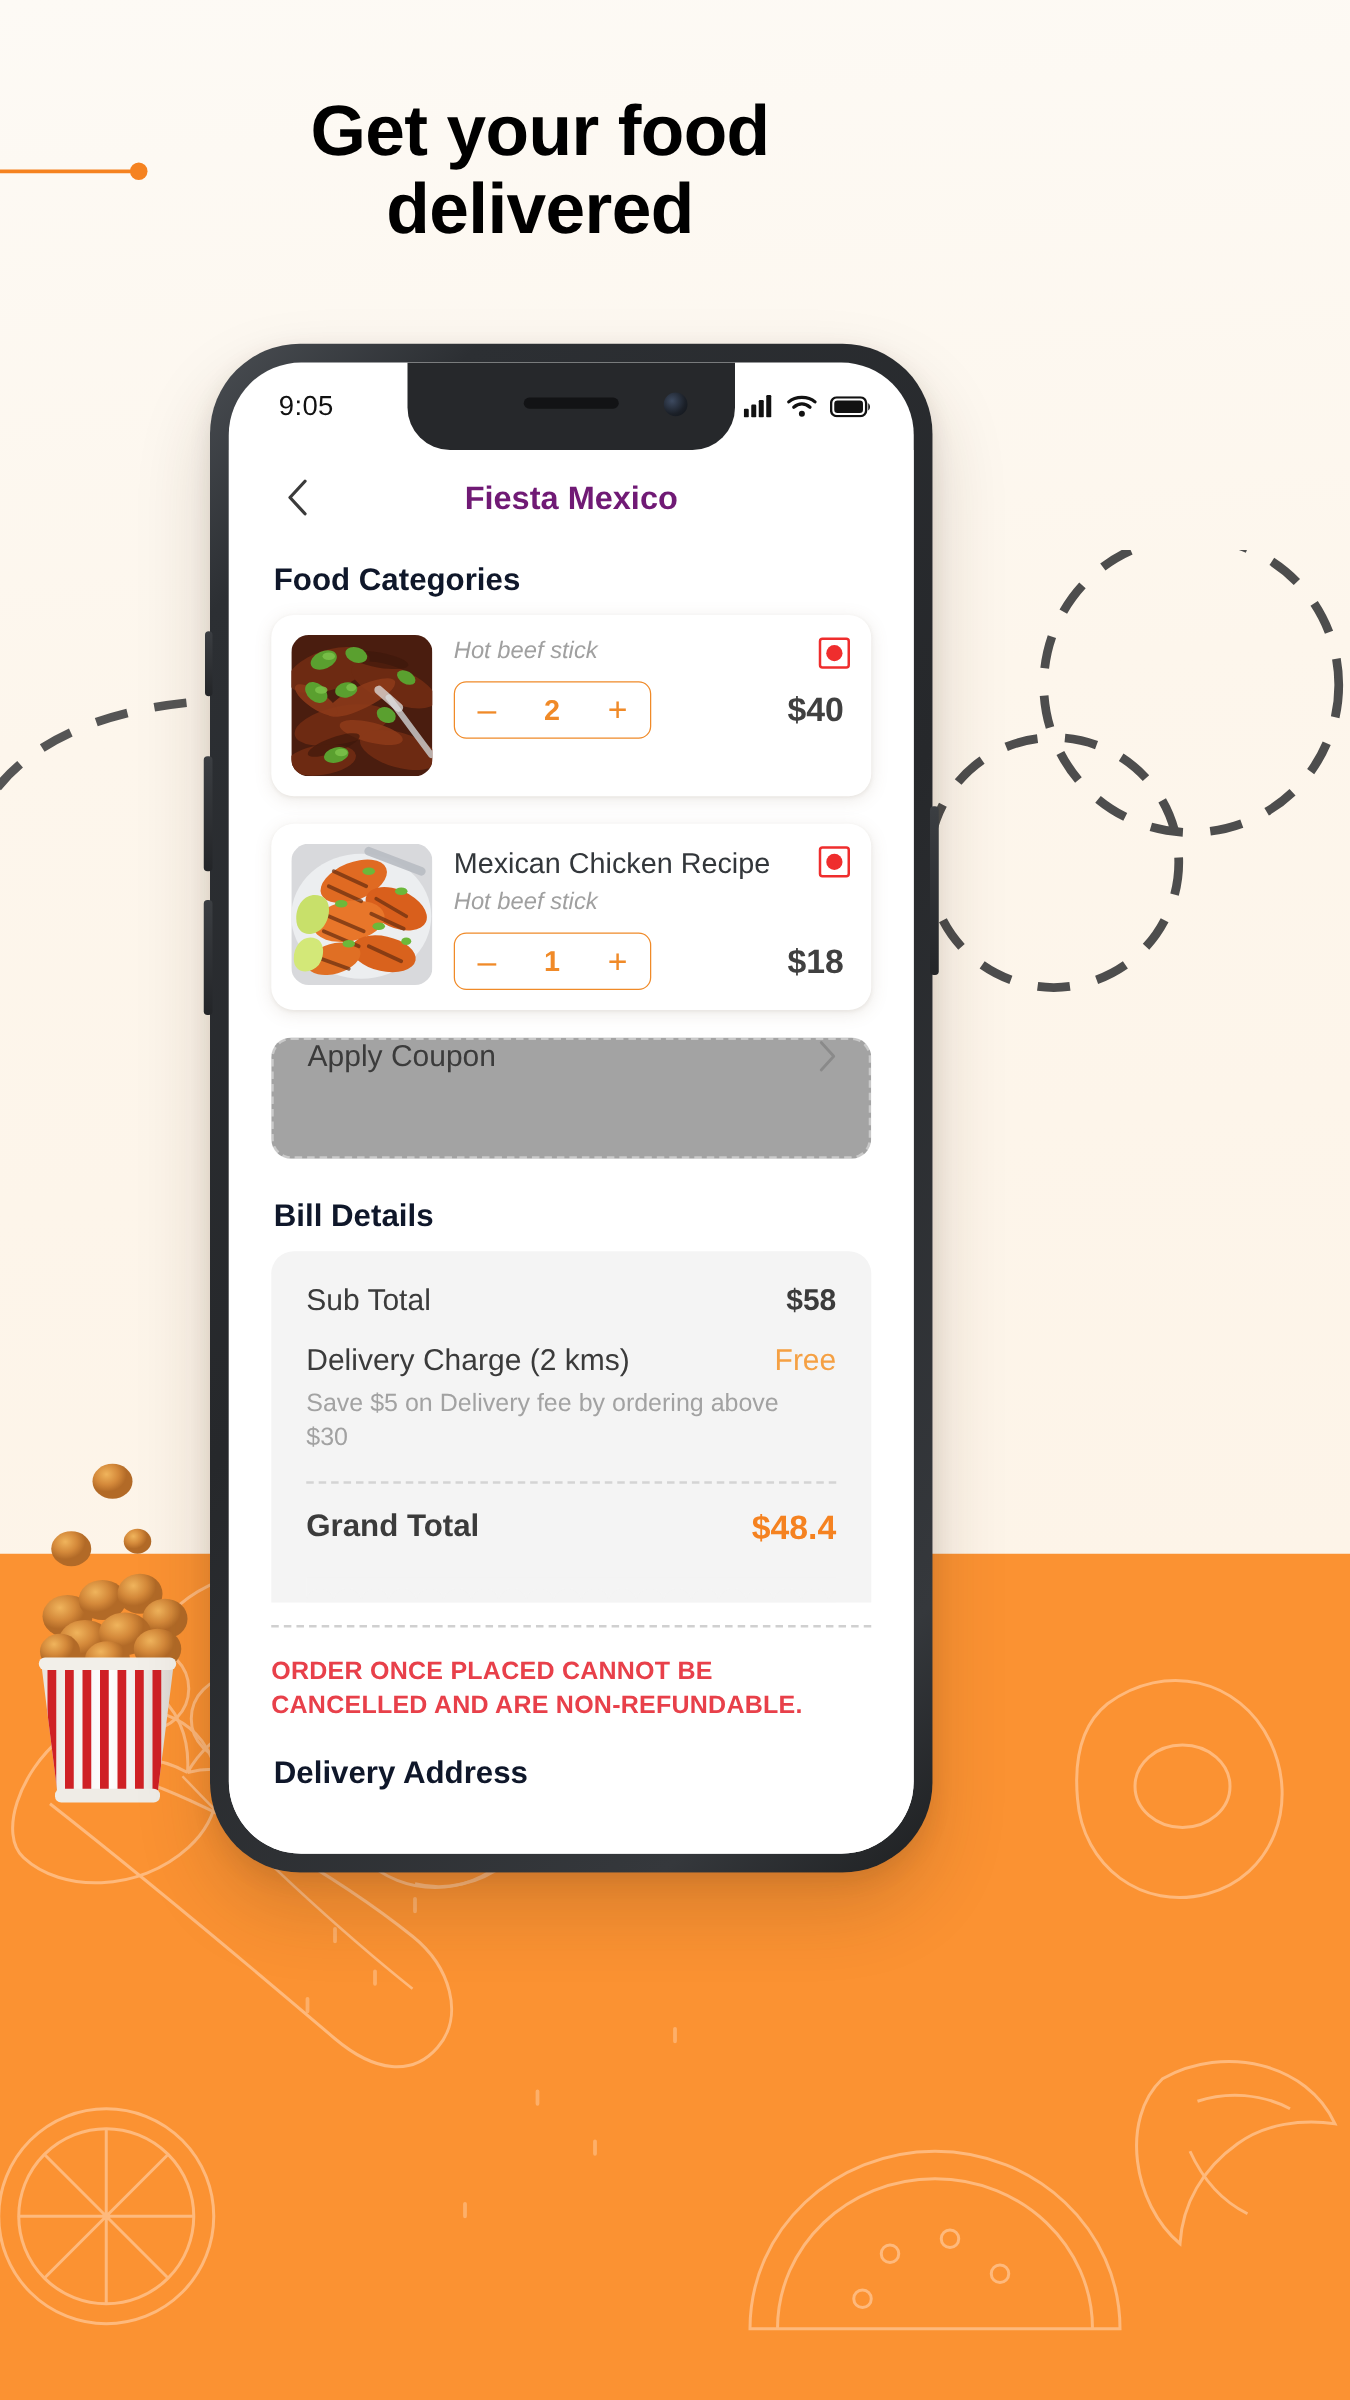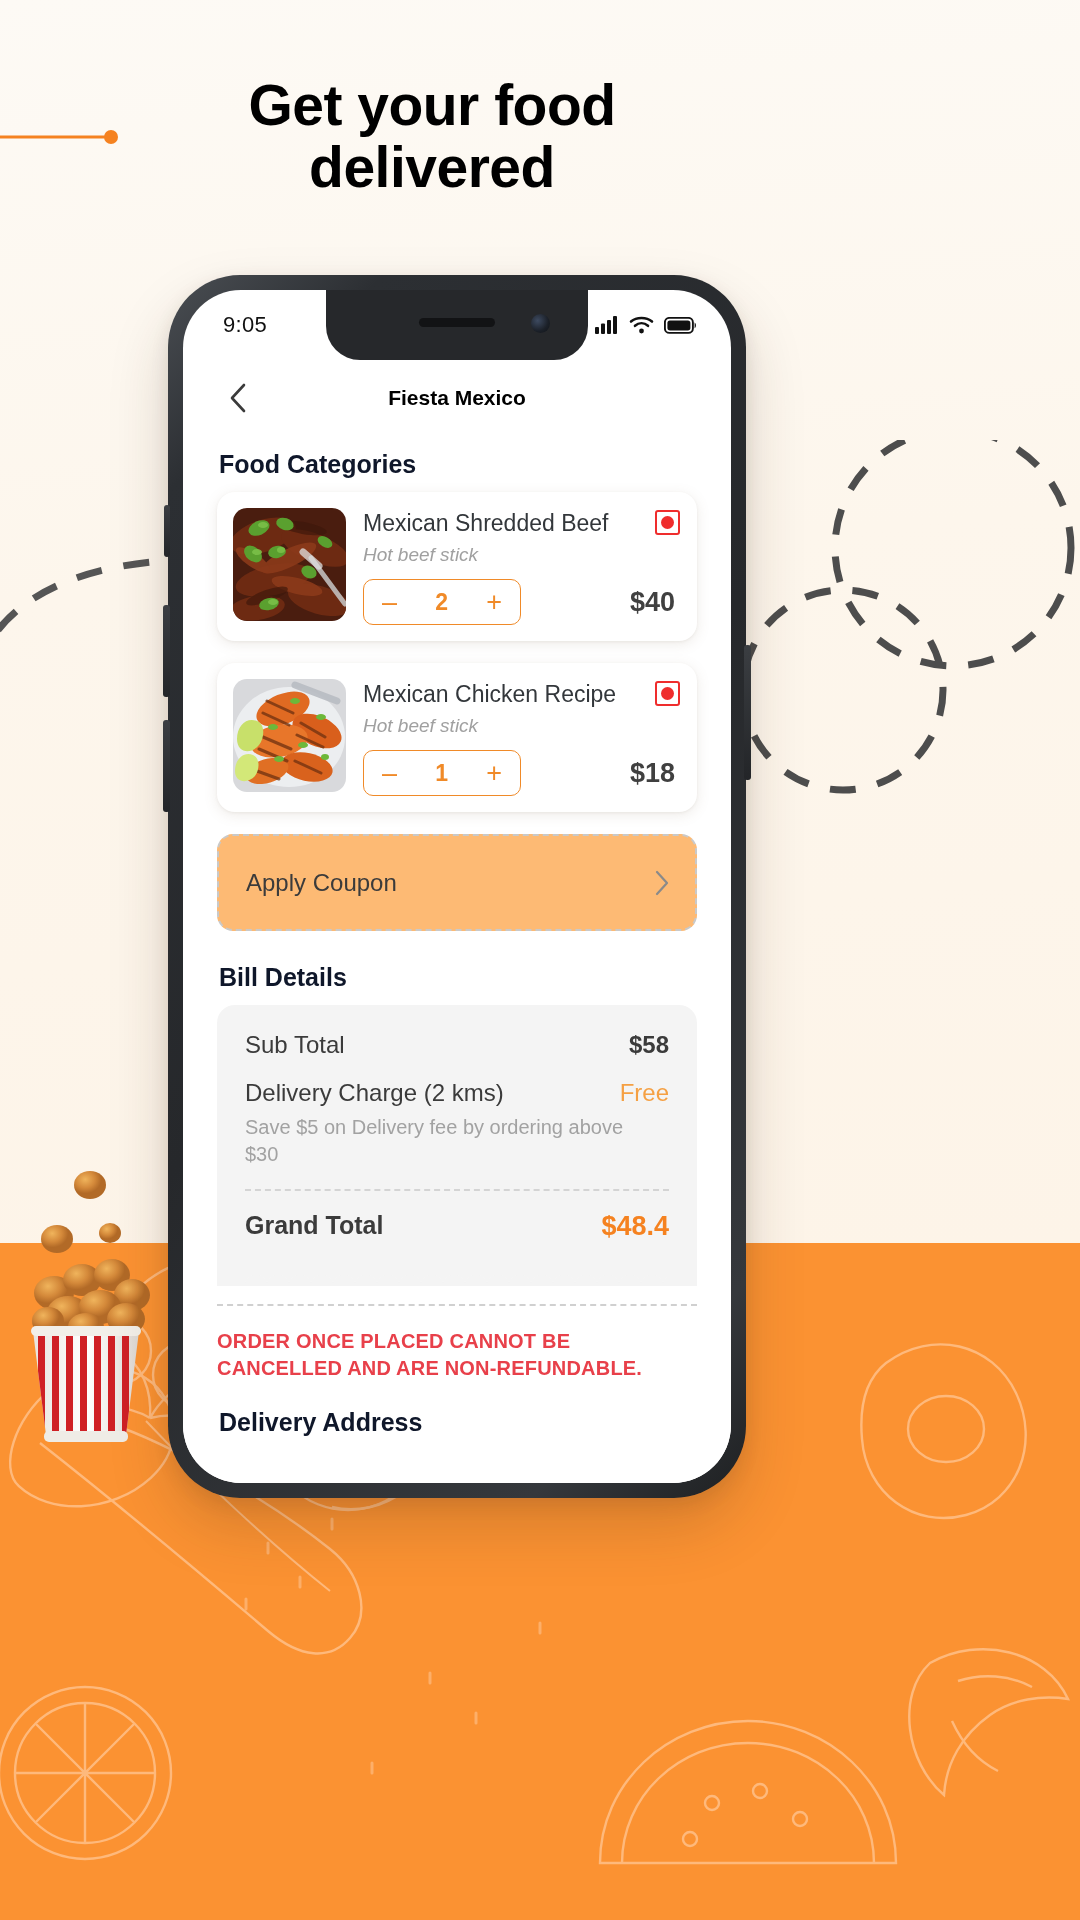--- a/index.html
+++ b/index.html
@@ -110,21 +110,21 @@
   }
   .appbar {
     height: 76px; display: flex; align-items: center; position: relative;
   }
   .back-btn {
     width: 40px; height: 40px; display: flex; align-items: center; justify-content: center;
     cursor: pointer;
   }
   .appbar-title {
     position: absolute; left: 0; right: 0; text-align: center;
-    font-size: 21px; font-weight: bold; color: #000000;
+    font-size: 26px; font-weight: bold; color: #701a75;
     pointer-events: none;
   }
 
   .section-title {
     font-size: 25px; font-weight: bold; color: #0f172a;
     margin: 14px 0 13px 2px;
   }
 
   
   .item-card {
@@ -162,23 +162,23 @@
   }
   .stepper .op { font-size: 27px; color: #f08a28; font-weight: 500; line-height: 1; cursor: pointer; }
   .stepper .qty { font-size: 23px; color: #f08a28; font-weight: bold; }
   .item-price { font-size: 27px; font-weight: bold; color: #404040; padding-right: 6px; }
 
   
   .coupon {
     margin-top: 12px;
     border: 2px dashed #c9c9c9;
     border-radius: 16px;
-    background: #fdba74;
+    background: #a3a3a3;
     height: 97px;
-    display: flex; align-items: center; justify-content: space-between;
+    display: flex; align-items: flex-start; justify-content: space-between;
     padding: 0 26px 0 27px;
   }
   .coupon-label { font-size: 24px; color: #3b3b3b; }
 
   
   .bill-card {
     background: #f4f4f4;
     border-radius: 18px 18px 0 0;
     padding: 26px 28px 0 28px;
     position: relative;
@@ -412,21 +412,20 @@
               <ellipse cx="30" cy="17" rx="5" ry="3"></ellipse>
                 <ellipse cx="24" cy="44" rx="5" ry="3"></ellipse>
               <ellipse cx="48" cy="42" rx="4" ry="3"></ellipse>
                 <ellipse cx="40" cy="94" rx="5" ry="3"></ellipse>
             </g>
             <path d="M78 50 L112 96" stroke="#c8c8c8" stroke-width="5" stroke-linecap="round" opacity="0.85"></path>
             <path d="M70 44 L86 58" stroke="#e0e0e0" stroke-width="7" stroke-linecap="round" opacity="0.75"></path>
           </svg>
         </div>
         <div class="item-body">
-          <div class="item-name">Mexican Shredded Beef</div>
           <div class="item-desc">Hot beef stick</div>
           <div class="item-bottom">
             <div class="stepper">
               <span class="op">–</span>
               <span class="qty">2</span>
               <span class="op">+</span>
             </div>
             <div class="item-price">$40</div>
           </div>
         </div>

